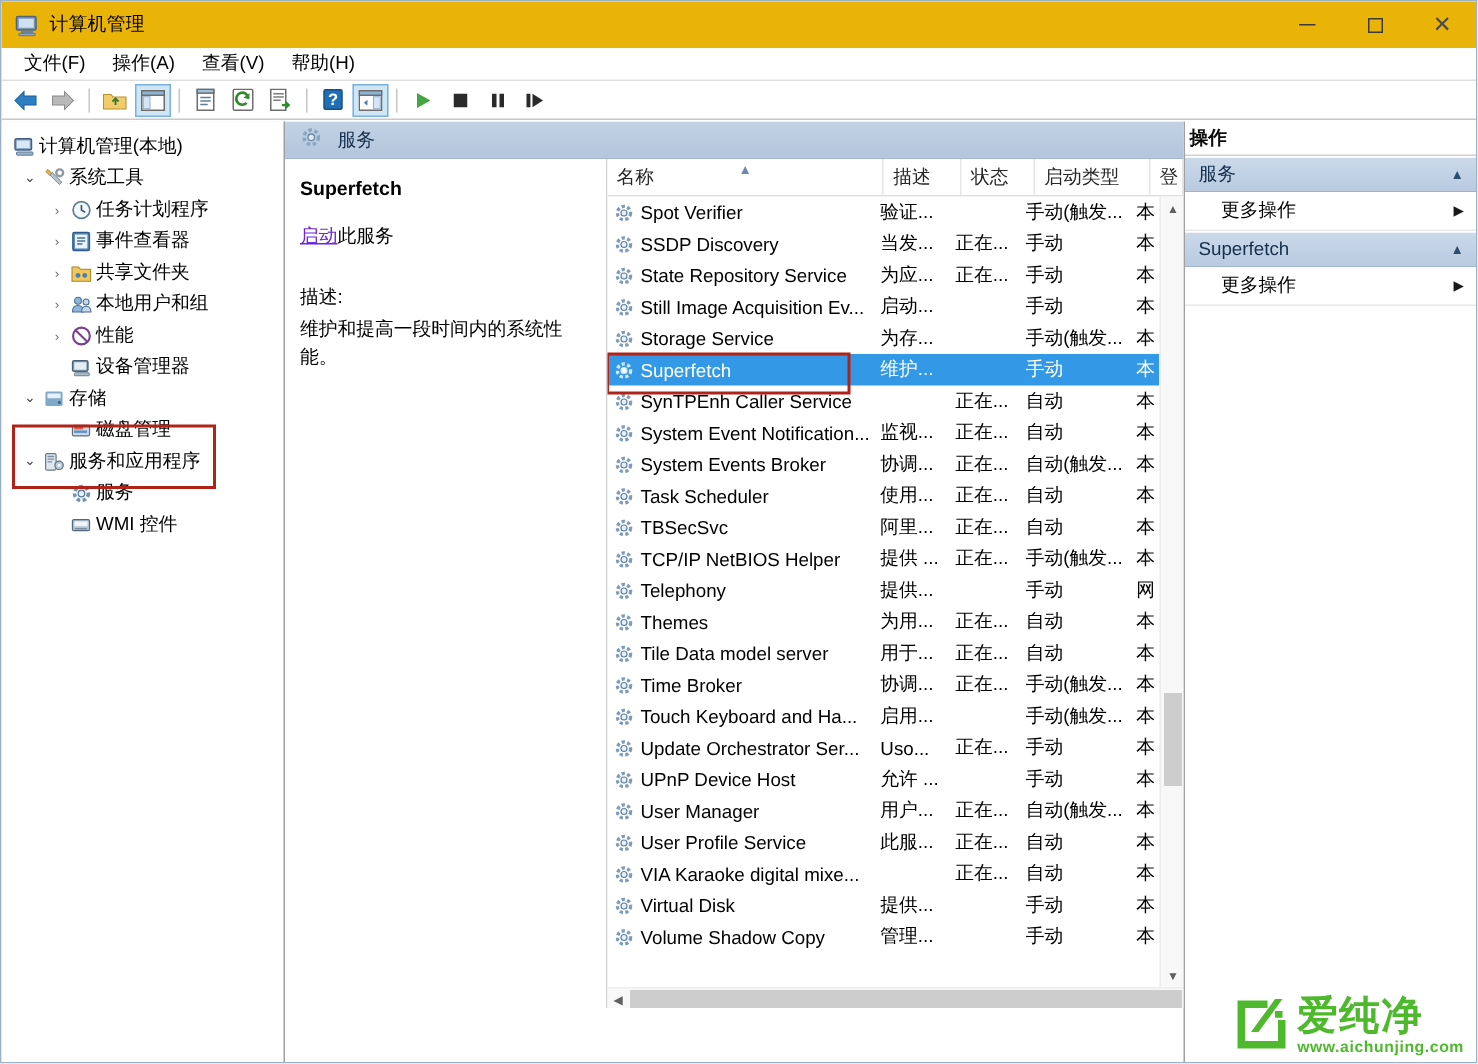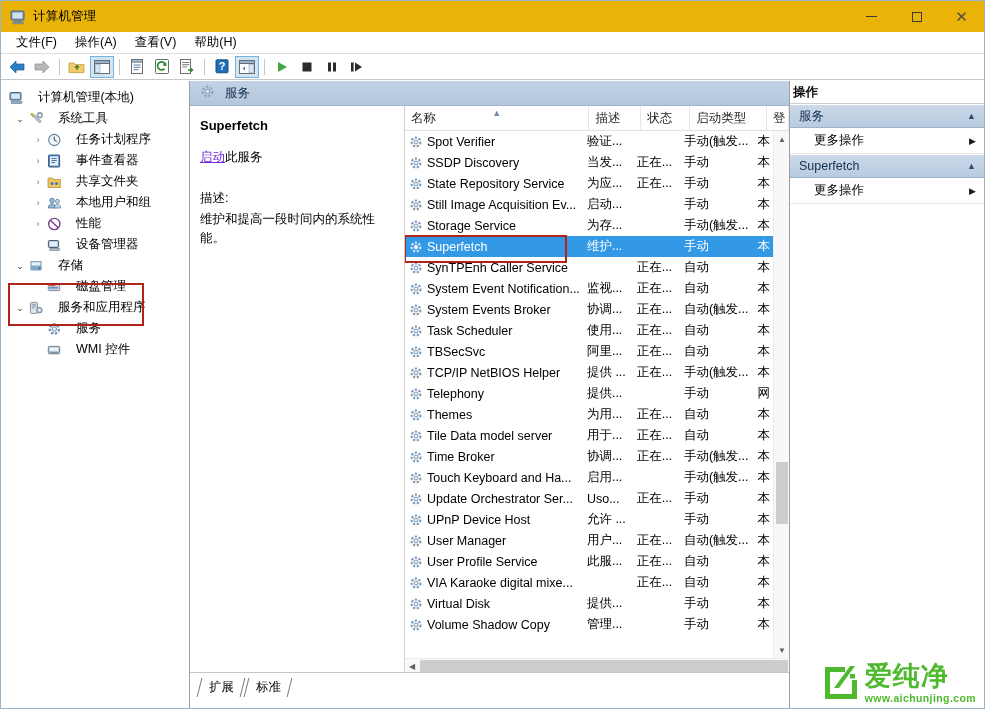--- a/index.html
+++ b/index.html
@@ -122,21 +122,21 @@
     white-space: nowrap;
     cursor: default;
   }
   .twisty {
     width: 16px; flex: none;
     display: flex; align-items: center; justify-content: center;
     color: #6d6d6d; font-size: 9px;
   }
   .twisty.open { color: #3d3d3d; }
   .tree-ico { width: 17px; flex: none; display:flex; align-items:center; justify-content:center; }
-  .tree-label { margin-left: 13px; }
+  .tree-label { margin-left: 1px; }
 
   
   .svc-head {
     height: 25px;
     background: linear-gradient(#c3d2e4, #b3c6dd);
     border-bottom: 1px solid #9fb3cb;
     display: flex; align-items: center;
     padding-left: 10px;
     gap: 10px;
   }
@@ -290,21 +290,21 @@
     position: absolute;
     border: 2px solid #b02318;
     pointer-events: none;
     z-index: 40;
   }
 
   
   .watermark {
     position: absolute;
     right: 8px; bottom: 4px;
-    display: flex; align-items: center; gap: 3px;
+    display: flex; align-items: flex-end; gap: 3px;
     z-index: 60;
   }
   .wm-mark { width: 42px; height: 42px; position: relative; flex: none; }
   .wm-text { display: flex; flex-direction: column; }
   .wm-cn {
     font-size: 27px; font-weight: bold; color: #4fb92e;
     letter-spacing: 1px; line-height: 1.05;
   }
   .wm-url {
     font-size: 10.5px; font-weight: bold; color: #4fb92e;
@@ -1008,24 +1008,20 @@
 
           <div class="hsb">
             <div class="hsb-left">◀</div>
             <div class="hsb-thumb"></div>
           </div>
 
           <div class="annot" style="left:-1px; top:129px; width:163px; height:28px;"></div>
         </div>
       </div>
 
-      <div class="tabstrip">
-        <div class="tab">扩展</div>
-        <div class="tab">标准</div>
-      </div>
     </div>
 
     <div class="pane-right">
       <div class="act-title">操作</div>
 
       <div class="act-group-hd">
         <span>服务</span>
         <span class="sp"></span>
         <span class="act-chevron">▲</span>
       </div>

